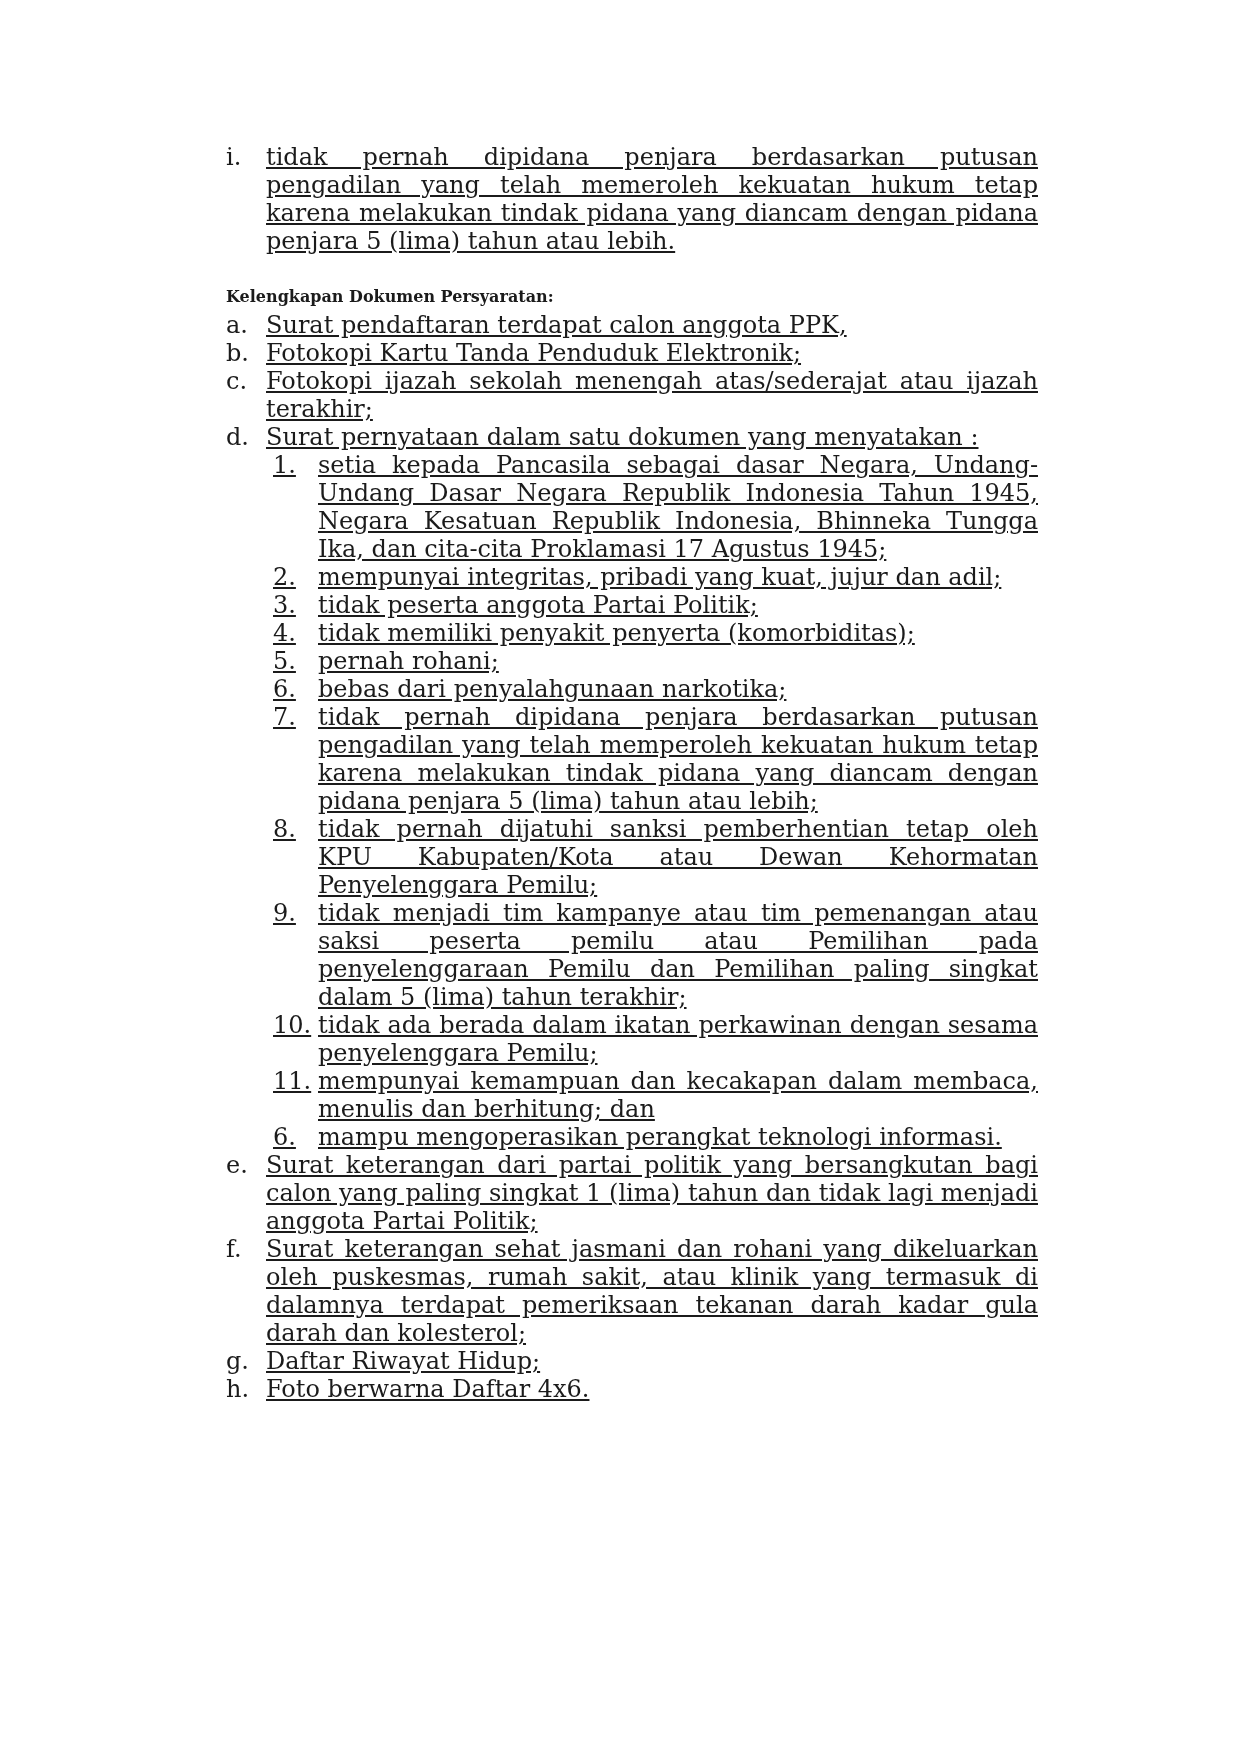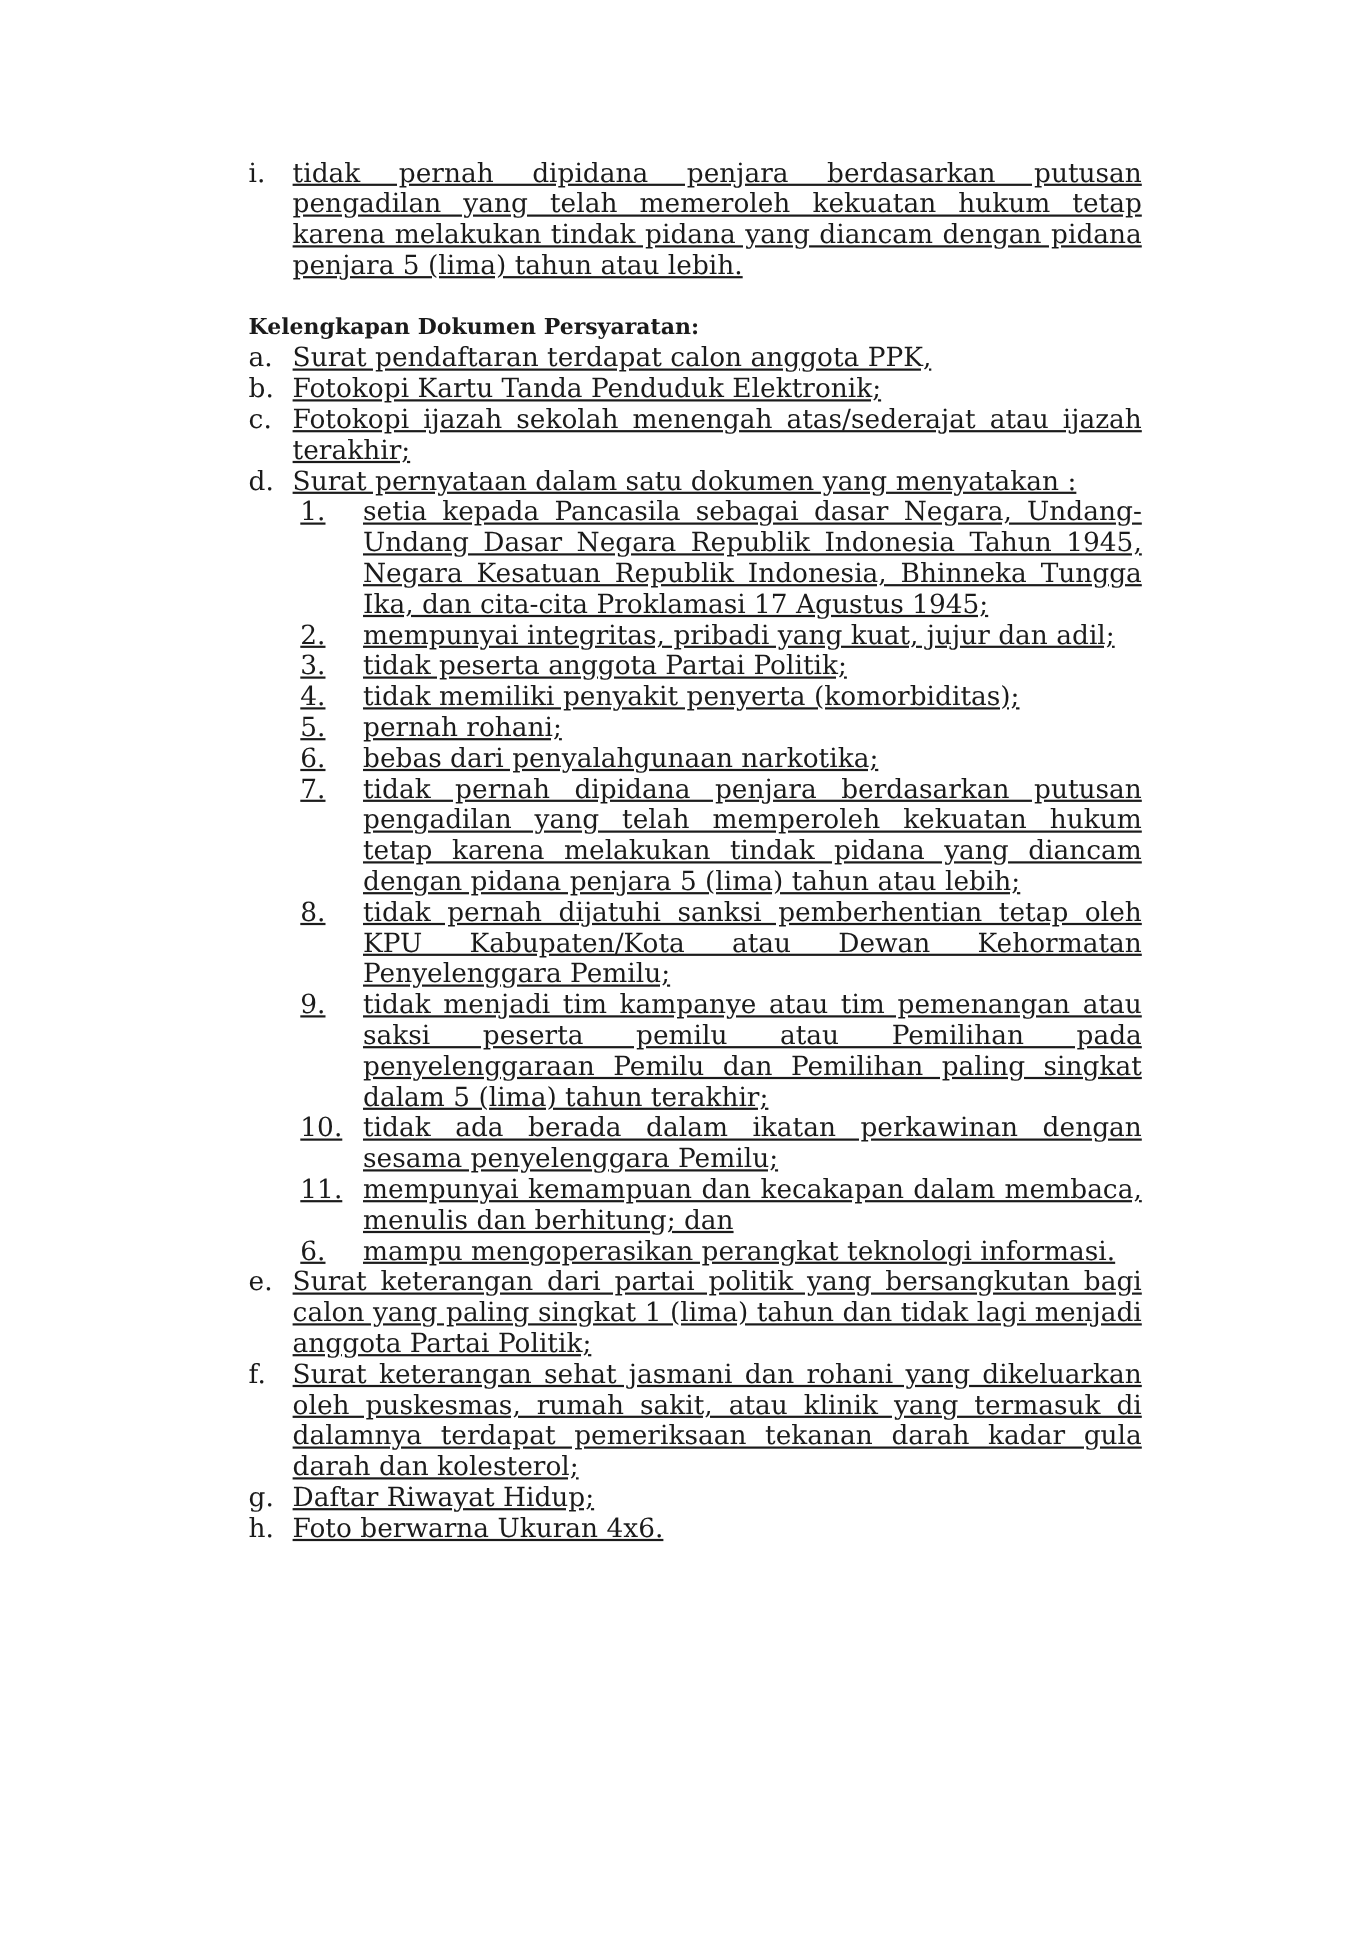--- a/index.html
+++ b/index.html
@@ -38,40 +38,39 @@
   .li-body {
     flex: 1;
     min-width: 0;
     text-decoration: underline;
   }
   .li-text {
     text-align: justify;
   }
   .section-heading {
     font-weight: bold;
-    font-size: 20px;
+    font-size: 16px;
     line-height: 28px;
     margin: 28px 0 0 0;
   }
   .sub-list {
     margin-left: 7px;
   }
   .sub-row {
     display: flex;
     align-items: flex-start;
   }
   .sub-marker {
     flex: 0 0 45px;
     text-align: left;
   }
   .sub-text {
     flex: 1;
     min-width: 0;
     text-align: justify;
-    margin-left: 12px;
   }
 </style>
 </head>
 <body>
 
 <div class="page" style="background: rgb(255, 255, 255); color: rgb(27, 27, 27);">
   <div class="content">
 
     <div class="row">
       <span class="marker">i.</span>
@@ -179,18 +178,18 @@
     <div class="row">
       <span class="marker">g.</span>
       <div class="li-body">
           <div class="li-text">Daftar Riwayat Hidup;</div>
         </div>
     </div>
 
     <div class="row">
       <span class="marker">h.</span>
       <div class="li-body">
-          <div class="li-text">Foto berwarna Ukuran 4x6.</div>
+          <div class="li-text">Foto berwarna Daftar 4x6.</div>
         </div>
     </div>
 
   </div>
 </div>
 
 </body></html>

